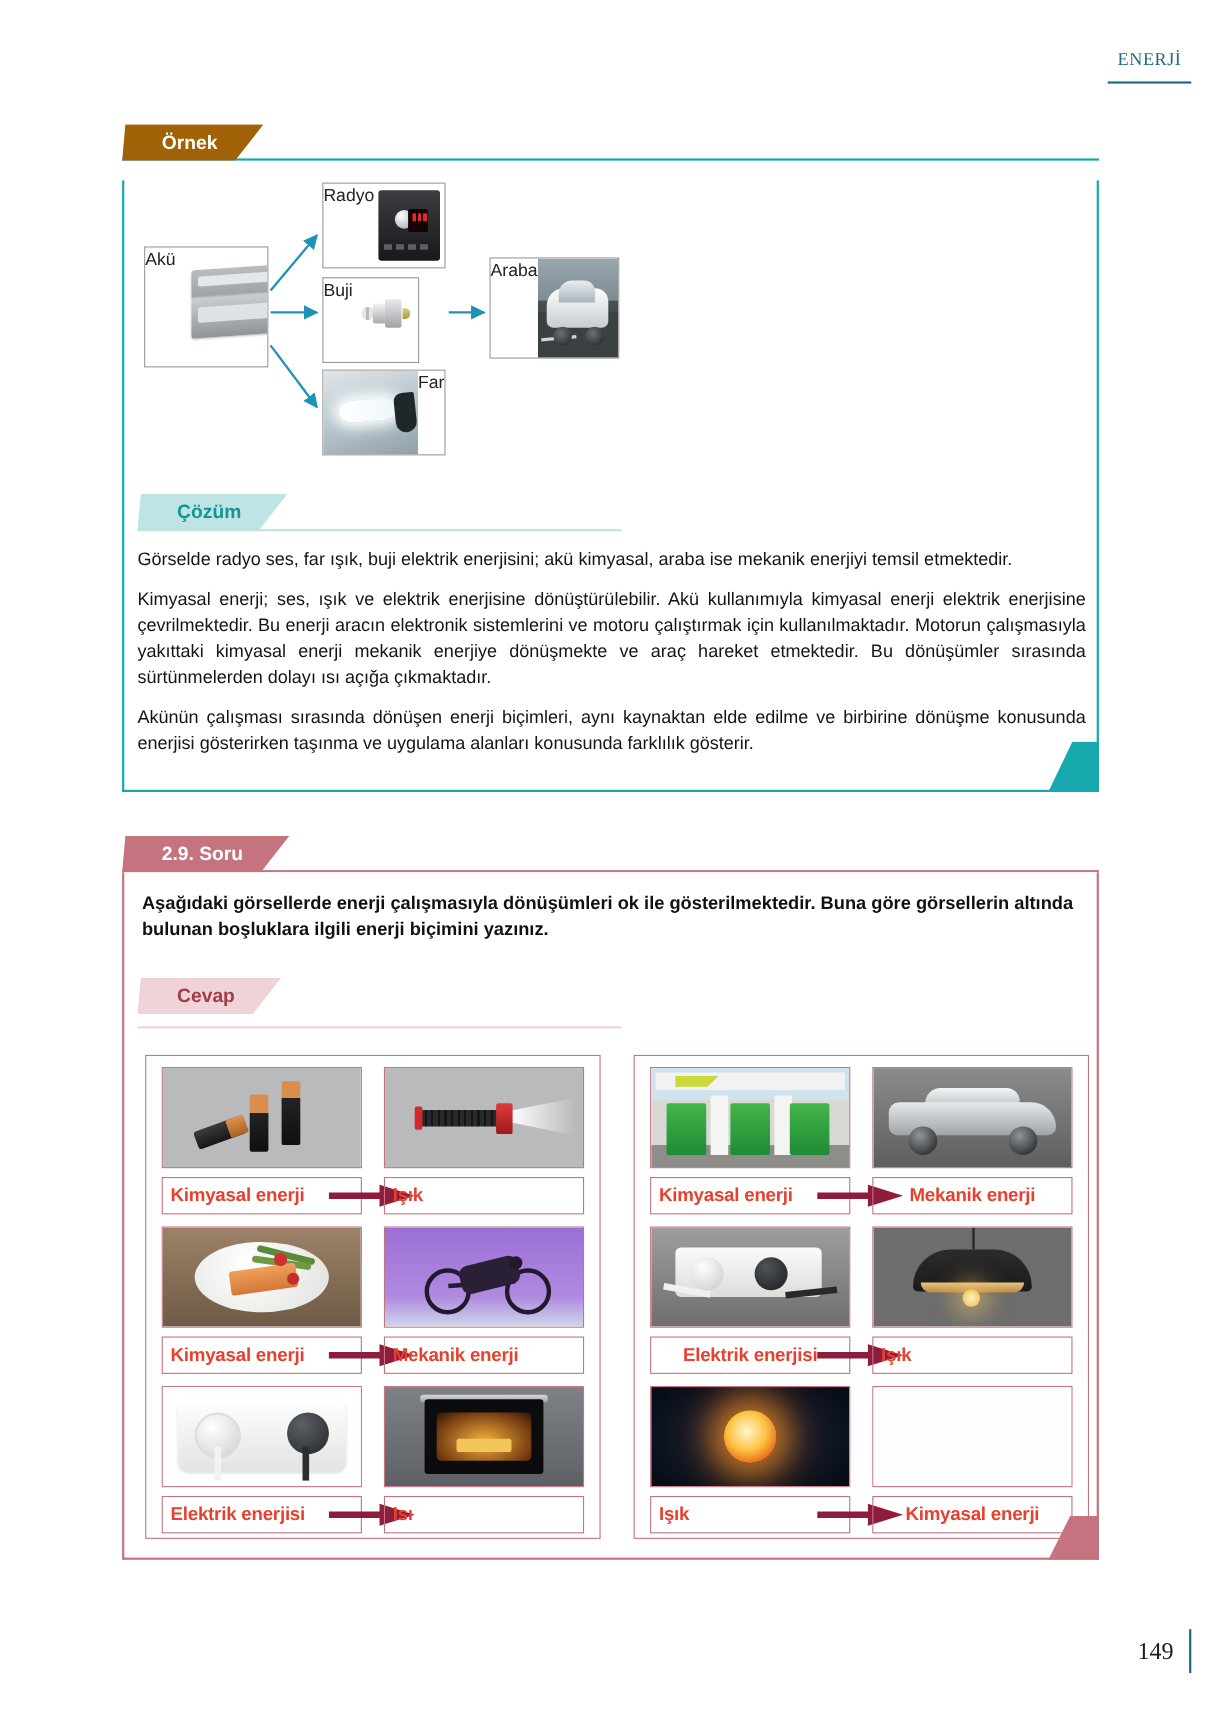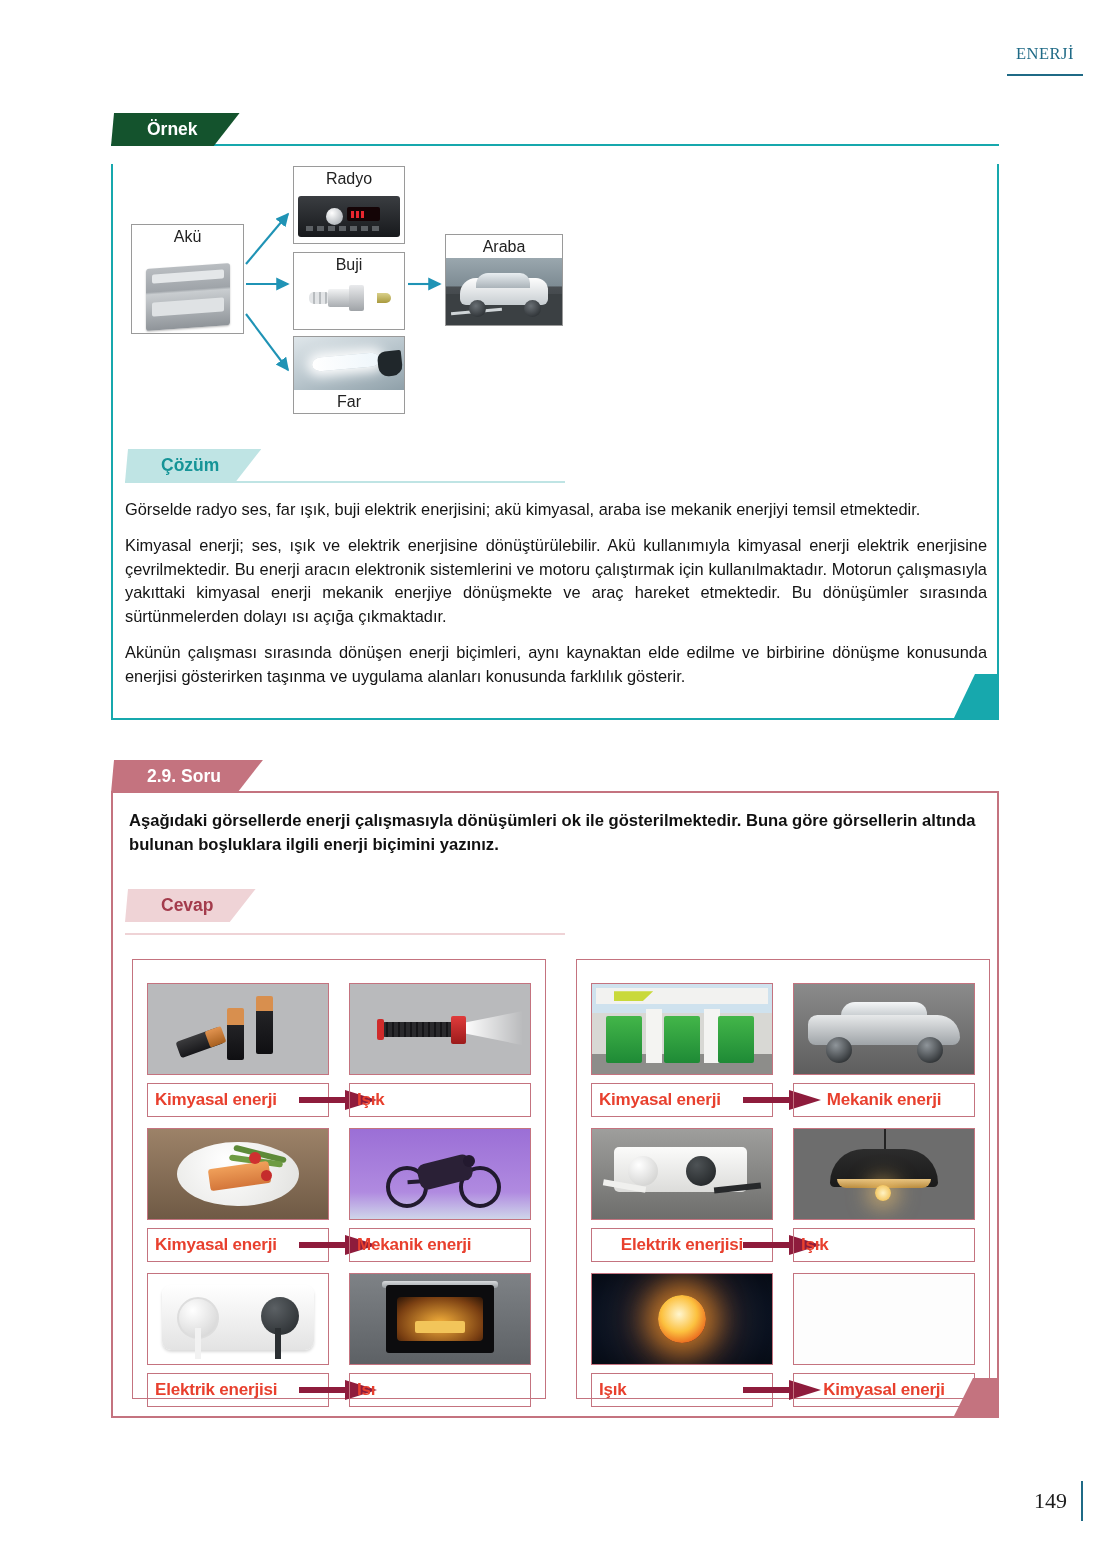--- a/index.html
+++ b/index.html
@@ -25,21 +25,21 @@
 
   
   .tab{
     position:relative;display:inline-block;
     padding:6px 42px 7px 36px;
     font-size:17.5px;font-weight:bold;
     -webkit-clip-path:polygon(3px 0,100% 0,calc(100% - 26px) 100%,0 100%);
     clip-path:polygon(3px 0,100% 0,calc(100% - 26px) 100%,0 100%);
     line-height:1.15;
   }
-  .tab.teal{background:#14532d;color:#ffffff;}
+  .tab.teal{background:#a16207;color:#ffffff;}
   .tab.tealsoft{background:#BFE4E4;color:#159497;}
   .tab.rose{background:#C4737F;color:#ffffff;}
   .tab.rosesoft{background:#EFD3D6;color:#A33B4C;}
 
   
   .ornek-wrap{position:absolute;left:111px;top:113px;width:888px;}
   .ornek-tabrow{height:31px;}
   .ornek-box{
     position:relative;
     border:2px solid #17A8AD;
@@ -52,27 +52,27 @@
   .corner-deco{
     position:absolute;right:-2px;bottom:-2px;
     width:46px;height:46px;background:#17A8AD;
     -webkit-clip-path:polygon(22px 0,100% 0,100% 100%,0 100%);
     clip-path:polygon(22px 0,100% 0,100% 100%,0 100%);
   }
 
   
   .diagram{position:relative;width:455px;height:250px;margin:18px 0 0 12px;}
   .dg-cell{position:absolute;border:1px solid #9a9a9a;background:#fff;box-sizing:border-box;
-           display:flex;flex-direction:column;align-items:center;}
+           display:flex;flex-direction:row;}
   .dg-cap{font-size:16px;color:#222;line-height:1.15;padding:3px 0 2px;}
   .dg-pic{flex:1;width:100%;position:relative;overflow:hidden;}
 
   #cell-aku{left:6px;top:60px;width:113px;height:110px;}
   #cell-radyo{left:168px;top:2px;width:112px;height:78px;}
-  #cell-buji{left:168px;top:88px;width:112px;height:78px;}
+  #cell-buji{left:168px;top:88px;width:88px;height:78px;}
   #cell-far{left:168px;top:172px;width:112px;height:78px;justify-content:flex-end;}
   #cell-araba{left:320px;top:70px;width:118px;height:92px;}
 
   
   .battery{position:absolute;left:14px;top:18px;width:84px;height:62px;
     background:linear-gradient(180deg,#b9bdc1 0%,#9fa4a9 38%,#c9cdd0 42%,#8f9499 100%);
     border-radius:3px;transform:skewY(-4deg);box-shadow:0 1px 2px rgba(0,0,0,.25);}
   .battery:before{content:"";position:absolute;left:6px;top:6px;width:72px;height:9px;
     background:#e4e7e9;border-radius:2px;}
   .battery:after{content:"";position:absolute;left:6px;top:34px;width:72px;height:14px;
@@ -158,21 +158,21 @@
   .soru-q{
     position:absolute;left:16px;top:16px;width:856px;
     font-size:16.6px;font-weight:bold;line-height:1.45;color:#111;
   }
   .cevap-tabrow{position:absolute;left:12px;top:96px;}
   .cevap-underline{position:absolute;left:12px;top:140px;height:2px;width:440px;background:#EFD3D6;}
 
   
   .ans-grid{
     position:absolute;top:166px;width:414px;height:440px;
-    border:1px solid #C4737F;box-sizing:border-box;padding:23px 10px 0;
+    border:1px solid #C4737F;box-sizing:border-box;padding:10px 10px 0;
   }
   #grid-left{left:19px;}
   #grid-right{left:463px;}
 
   .ans-row{position:relative;height:145px;}
   .pic{position:absolute;top:0;width:182px;height:92px;border:1px solid #C4737F;
        box-sizing:border-box;overflow:hidden;}
   .pic.left{left:4px;}
   .pic.right{right:4px;}
   .lbl{position:absolute;top:100px;width:182px;height:34px;border:1px solid #C4737F;

